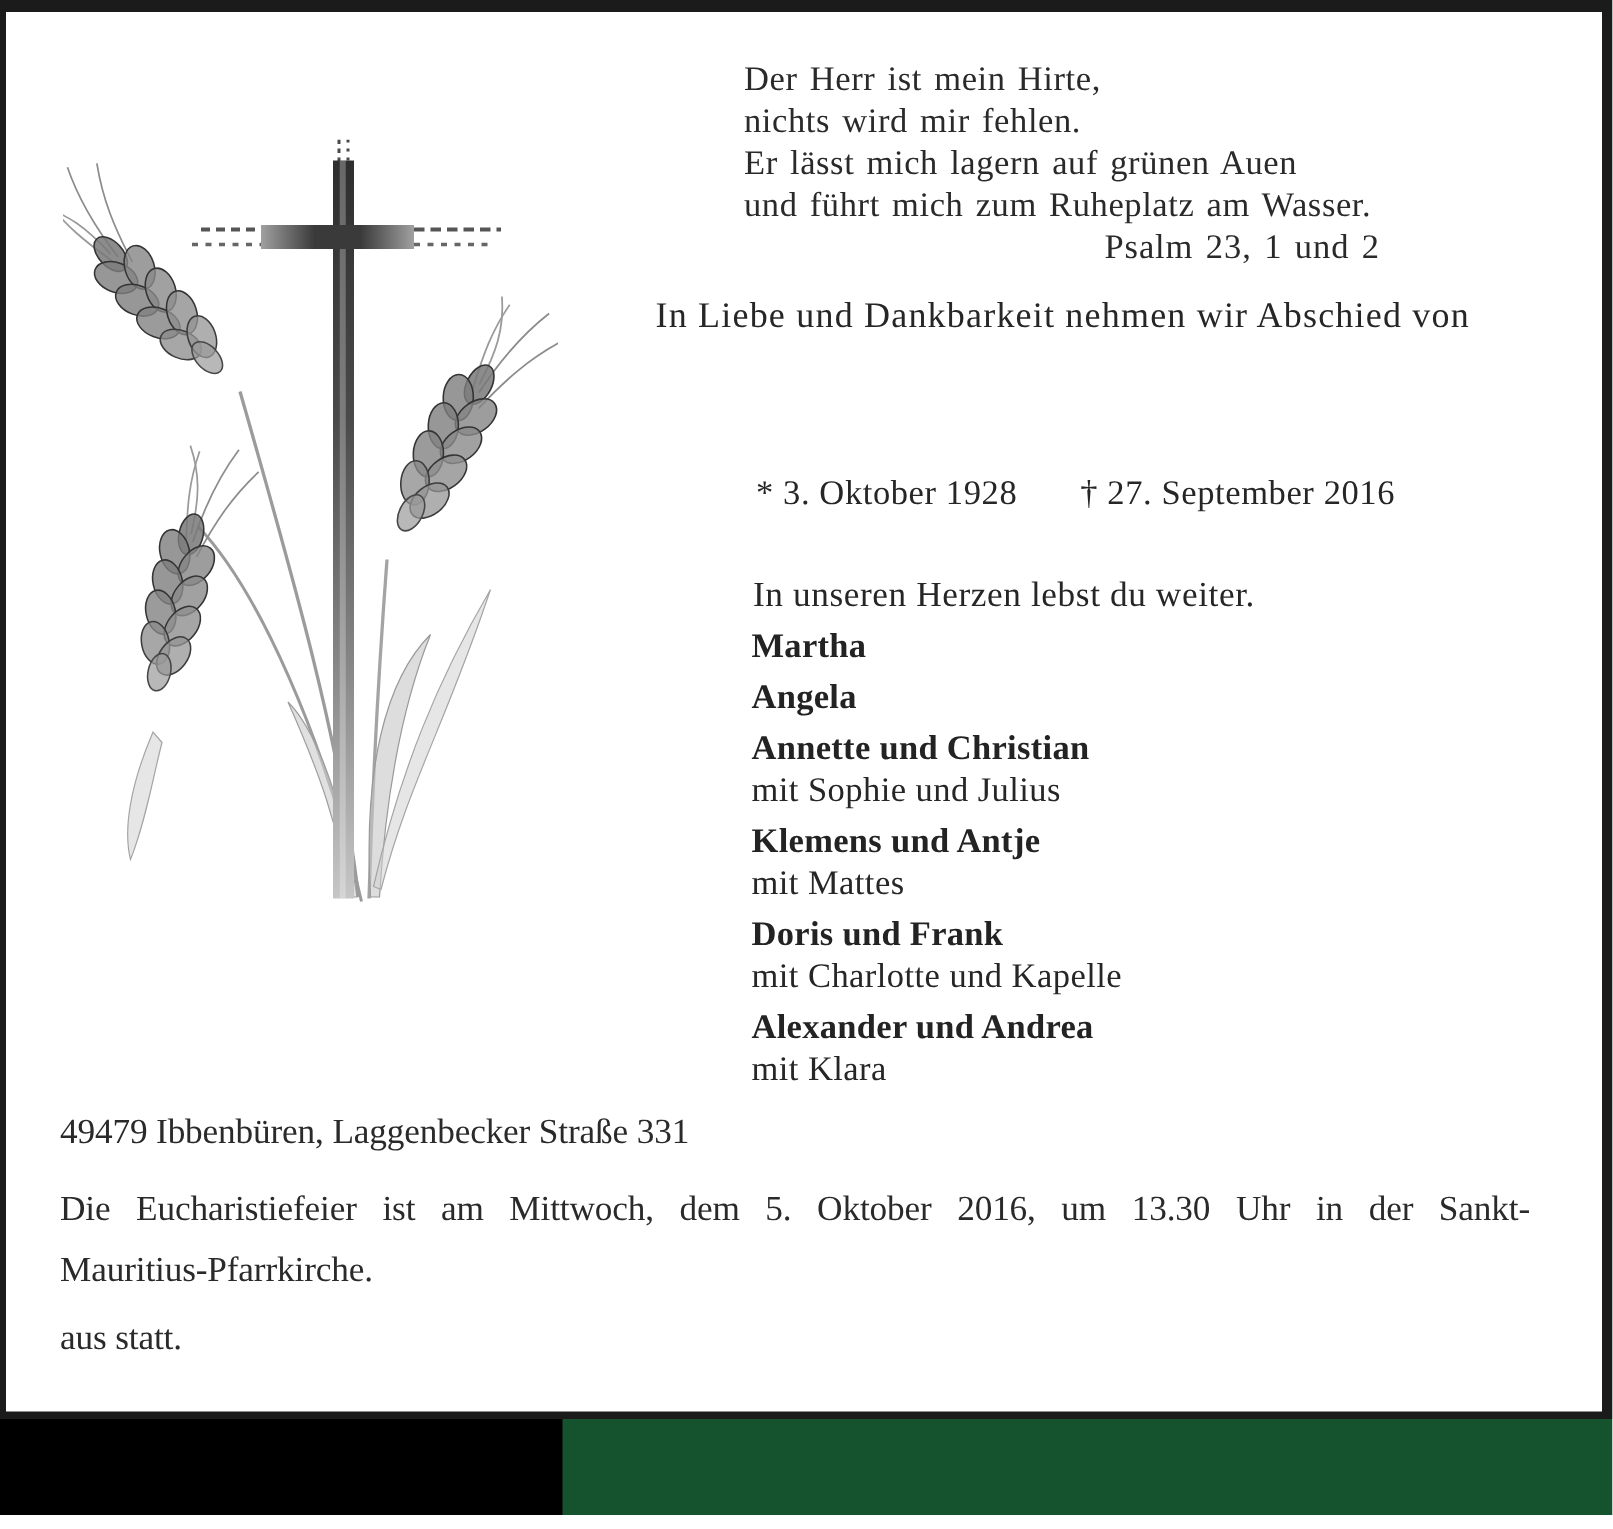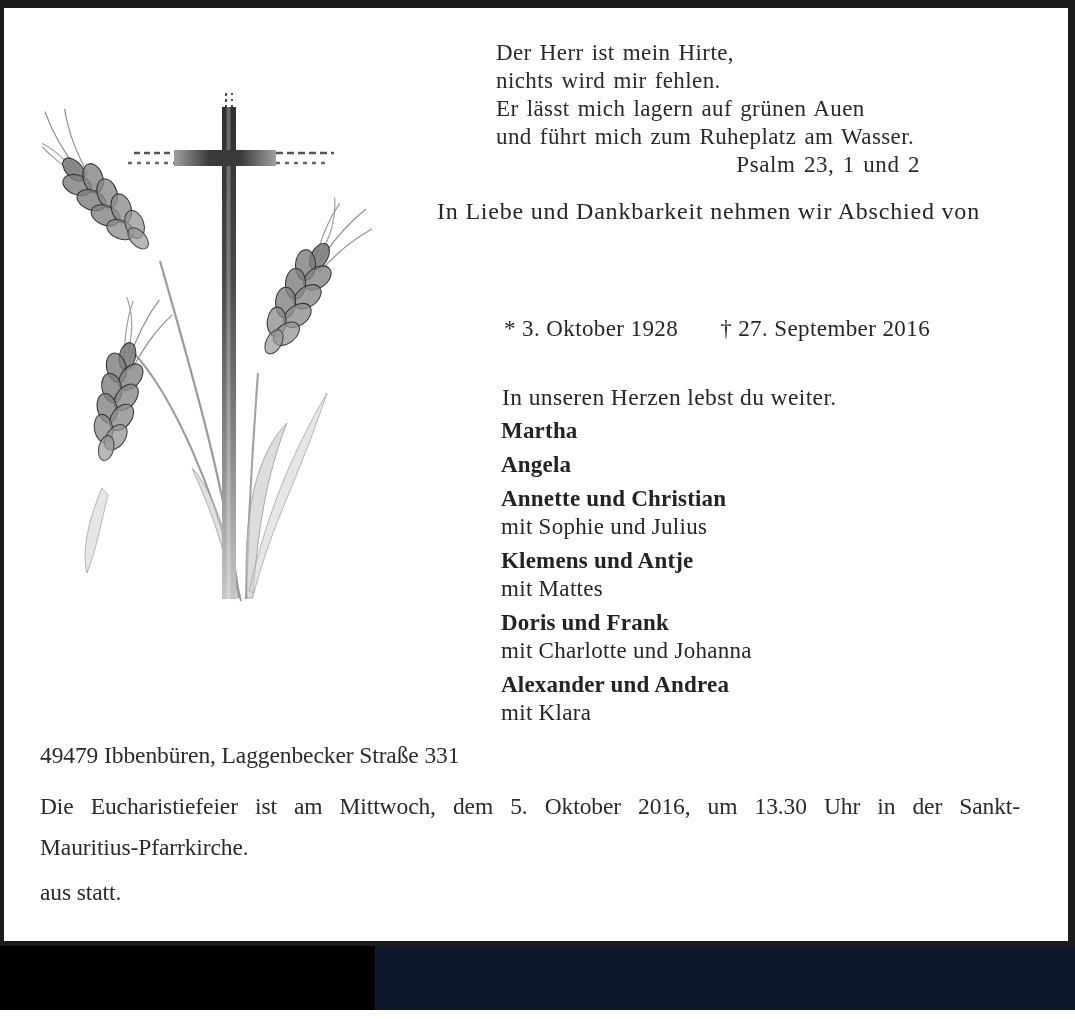--- a/index.html
+++ b/index.html
@@ -6,21 +6,21 @@
     margin: 0;
     padding: 0;
     background: #ffffff;
     font-family: "Liberation Serif", serif;
     color: #242424;
   }
   .page {
     position: relative;
     width: 1075px;
     height: 1010px;
-    background: #0f172a;
+    background: #14532d;
     overflow: hidden;
   }
   .notice {
     position: absolute;
     left: 0; top: 0;
     box-sizing: border-box;
     width: 1075px;
     height: 946px;
     background: #ffffff;
     border-style: solid;
@@ -209,21 +209,21 @@
         <div class="mourner-group">
           <div class="mourner-name">Annette und Christian</div>
           <div class="mourner-sub">mit Sophie und Julius</div>
         </div>
         <div class="mourner-group">
           <div class="mourner-name">Klemens und Antje</div>
           <div class="mourner-sub">mit Mattes</div>
         </div>
         <div class="mourner-group">
           <div class="mourner-name">Doris und Frank</div>
-          <div class="mourner-sub">mit Charlotte und Johanna</div>
+          <div class="mourner-sub">mit Charlotte und Kapelle</div>
         </div>
         <div class="mourner-group">
           <div class="mourner-name">Alexander und Andrea</div>
           <div class="mourner-sub">mit Klara</div>
         </div>
       </div>
 
     <div class="footer">
       <div class="address">49479 Ibbenbüren, Laggenbecker Straße 331</div>
       <div class="para">

